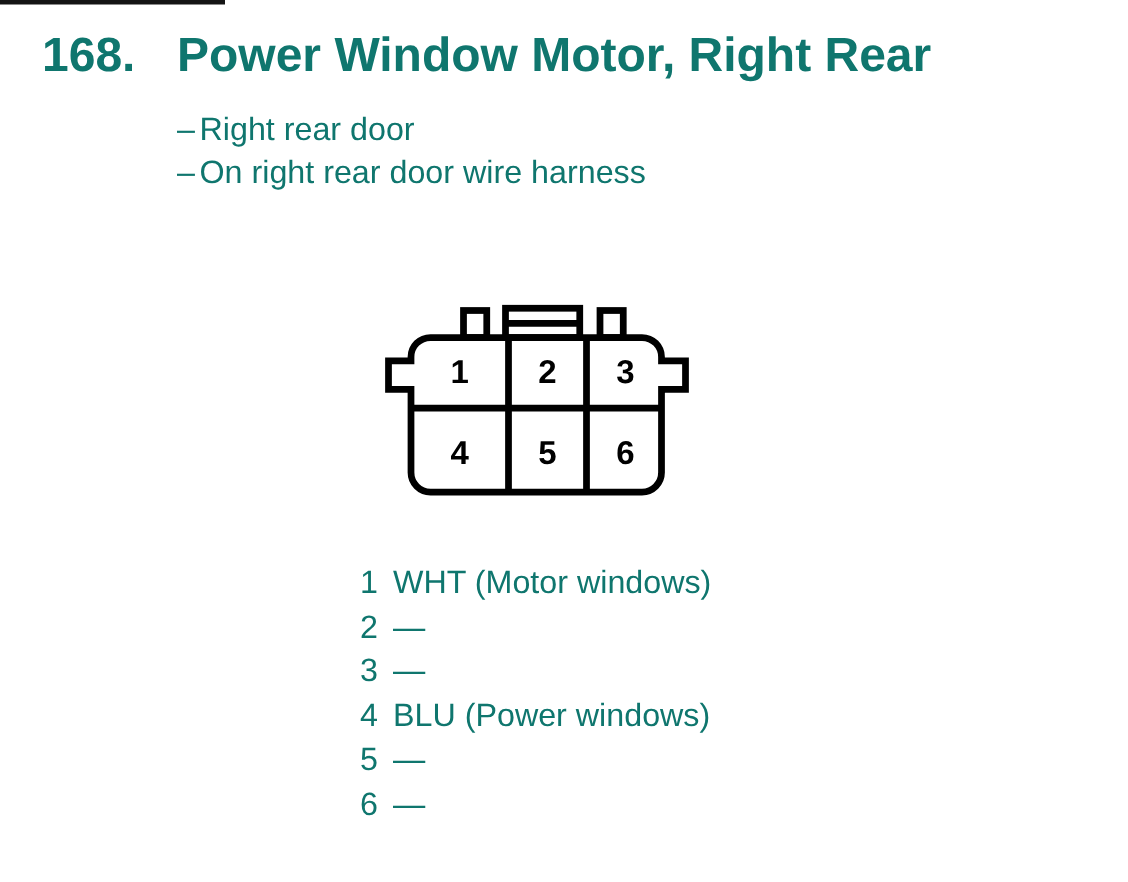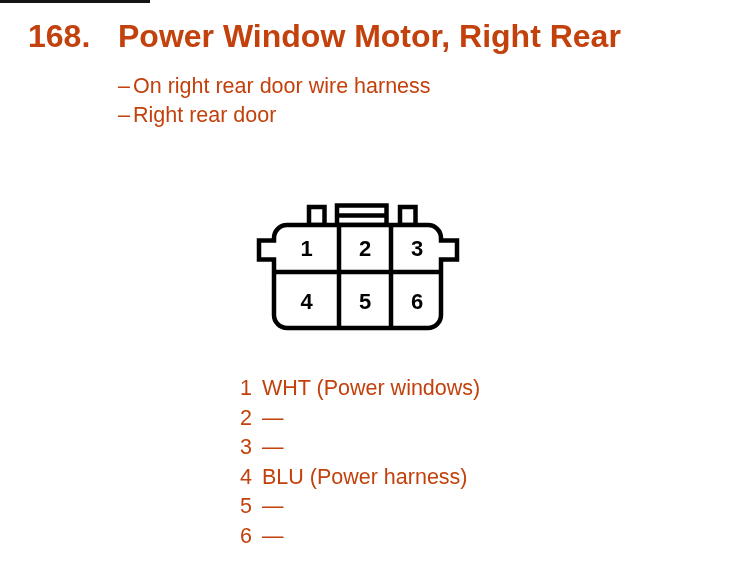--- a/index.html
+++ b/index.html
@@ -5,21 +5,21 @@
   html, body {
     margin: 0;
     padding: 0;
     background: #ffffff;
   }
   .page {
     position: relative;
     width: 752px;
     height: 588px;
     background: #ffffff;
-    color: #c2410c;
+    color: #0f766e;
     font-family: "Liberation Sans", sans-serif;
     overflow: hidden;
   }
   .scan-artifact {
     position: absolute;
     left: 0;
     top: 0;
     width: 150px;
     height: 3px;
     background: #141414;
@@ -80,24 +80,24 @@
 <div class="page">
 
   <div class="scan-artifact"></div>
 
   <div class="title">
     <span class="title-num">168.</span><span class="title-text">Power Window Motor, Right Rear</span>
   </div>
 
   <div class="notes">
     <div class="note-row">
-      <span class="note-dash">–</span><span>On right rear door wire harness</span>
+      <span class="note-dash">–</span><span>Right rear door</span>
     </div>
     <div class="note-row">
-      <span class="note-dash">–</span><span>Right rear door</span>
+      <span class="note-dash">–</span><span>On right rear door wire harness</span>
     </div>
   </div>
 
   <svg class="connector-svg" viewBox="0 0 212 136" xmlns="http://www.w3.org/2000/svg">
     <g stroke="#000000" stroke-width="4.5" fill="#ffffff">
 
       <rect x="54" y="9" width="15.5" height="18"></rect>
       <rect x="145" y="9" width="15.5" height="18"></rect>
       <rect x="82" y="7.5" width="49.5" height="19.5"></rect>
       <line x1="82" y1="17.5" x2="131.5" y2="17.5"></line>
@@ -116,33 +116,33 @@
       <text x="162" y="57.5">3</text>
       <text x="51.5" y="111">4</text>
       <text x="110" y="111">5</text>
       <text x="162" y="111">6</text>
     </g>
   </svg>
 
   <div class="pin-list">
     <div class="pin-row">
       <span class="pin-num">1</span>
-      <span class="pin-label">WHT (Power windows)</span>
+      <span class="pin-label">WHT (Motor windows)</span>
     </div>
     <div class="pin-row">
       <span class="pin-num">2</span>
       <span class="pin-label">—</span>
     </div>
     <div class="pin-row">
       <span class="pin-num">3</span>
       <span class="pin-label">—</span>
     </div>
     <div class="pin-row">
       <span class="pin-num">4</span>
-      <span class="pin-label">BLU (Power harness)</span>
+      <span class="pin-label">BLU (Power windows)</span>
     </div>
     <div class="pin-row">
       <span class="pin-num">5</span>
       <span class="pin-label">—</span>
     </div>
     <div class="pin-row">
       <span class="pin-num">6</span>
       <span class="pin-label">—</span>
     </div>
   </div>

